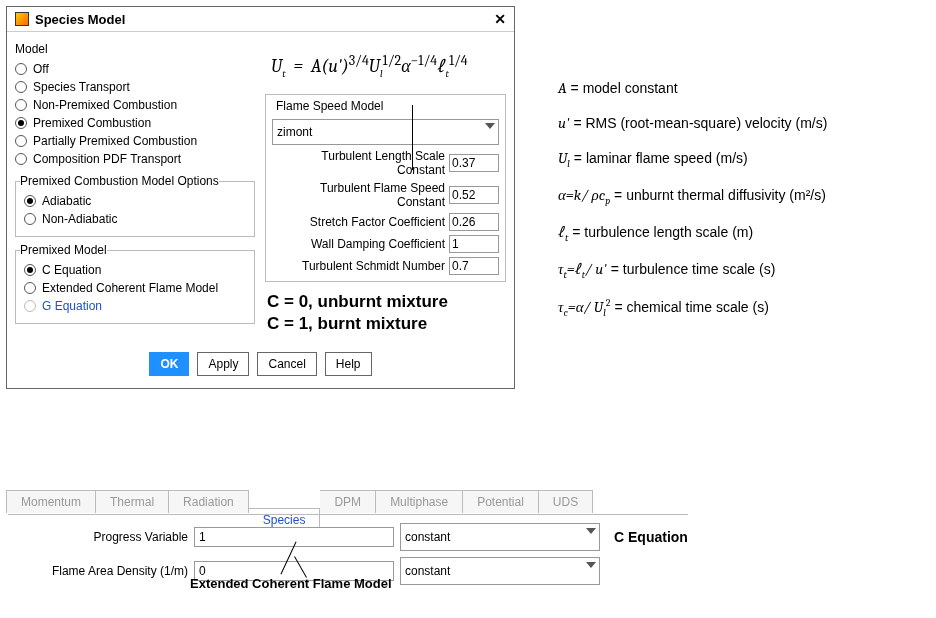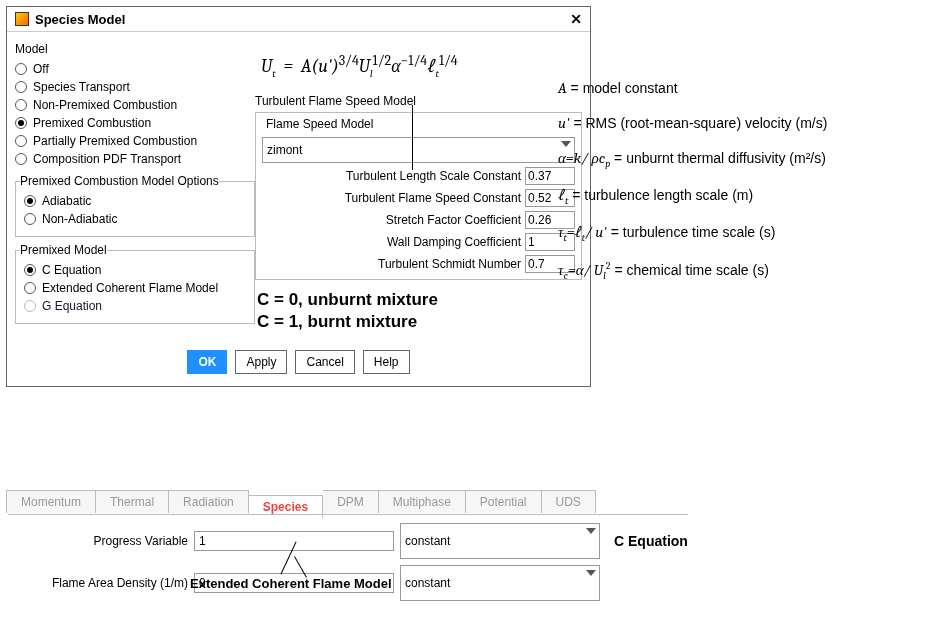--- a/index.html
+++ b/index.html
@@ -10,63 +10,63 @@
     background: #fff;
     width: 936px;
     height: 618px;
     position: relative;
     color: #000;
   }
   .dialog {
     position: absolute;
     left: 6px;
     top: 6px;
-    width: 585px;
+    width: 509px;
     border: 1px solid #666;
     background: #fff;
   }
   .titlebar {
     display: flex;
     align-items: center;
     padding: 4px 8px;
     border-bottom: 1px solid #ccc;
     font-weight: bold;
     font-size: 13px;
   }
   .titlebar-icon {
     width: 14px; height: 14px;
     background: linear-gradient(135deg,#ffcc00,#ff6600);
     border:1px solid #333;
     margin-right: 6px;
     display:inline-block;
   }
   .titlebar .spacer { flex: 1; }
   .close-x { font-size: 14px; cursor: pointer; }
-  .body { display: flex; padding: 6px 8px 8px 8px; }
+  .body { display: flex; padding: 6px 8px 8px 8px; gap: 10px; }
   .leftcol { width: 240px; }
   .rightcol { flex: 1; position: relative; }
   .group-title { font-size: 12px; margin: 4px 0 4px 0; }
   .radio-row {
     display: flex; align-items: center;
     padding: 2px 0;
     gap: 6px;
     cursor: pointer;
   }
   .radio {
     width: 12px; height: 12px;
     border: 1px solid #555;
     border-radius: 50%;
     display: inline-flex;
     align-items: center; justify-content: center;
   }
   .radio.selected::after {
     content: ""; width: 6px; height: 6px; background: #000; border-radius: 50%;
   }
   .radio.disabled { border-color: #bbb; }
-  .radio.disabled + span { color: #0f172a; }
+  .radio.disabled + span { color: #1d4ed8; }
   fieldset.box {
     border: 1px solid #bbb;
     margin: 6px 0 6px 0;
     padding: 4px 8px 8px 8px;
   }
   fieldset.box legend { padding: 0; margin-left: -4px; font-size:12px;}
   .formula {
     font-family: Cambria, "Times New Roman", serif;
     font-size: 18px;
     font-style: italic;
@@ -117,33 +117,33 @@
   .tabs {
     position:absolute; left:6px; top:490px;
     display:flex;
   }
   .tab {
     border:1px solid #bbb; border-bottom: none;
     padding:4px 14px; font-size:12px; color:#999;
     background:#f6f6f6; cursor:pointer;
   }
   .tab + .tab { border-left: none; }
-  .tab.active { color:#ef4444; background:#fff; position:relative; top:5px;font-weight:bold;}
+  .tab.active { color:#1d4ed8; background:#fff; position:relative; top:18px;}
   .panel {
     position:absolute; left:8px; top:514px; width:680px;
     border-top:1px solid #bbb;
     padding-top:8px;
   }
   .prow { display:flex; align-items:center; gap:6px; margin-bottom:6px;}
   .prow .plab { width:180px; text-align:right; }
   .prow input.big {
     width:200px; height:20px; border:1px solid #999; font-size:12px; padding:0 4px;
   }
   .drop2 {
-    width:200px; height:36px; border:1px solid #999;
+    width:200px; height:28px; border:1px solid #999;
     display:flex; align-items:center; padding:0 4px; position:relative;
   }
   .drop2 .caret {
     position:absolute; right:3px; top:4px;
     width:0;height:0;border-left:5px solid transparent;border-right:5px solid transparent;border-top:6px solid #555;
   }
   .ceq-label { font-weight:bold; font-size:14px; margin-left:8px;}
   .ecfm-label { position:absolute; left:190px; top:576px; font-weight:bold; font-size:13px;}
   
   .line1 {
@@ -228,21 +228,20 @@
             <span>G Equation</span>
           </div>
       </fieldset>
     </div>
 
     <div class="rightcol">
       <div class="formula">
         <span class="math">U<span class="sub">t</span></span>&nbsp;&nbsp;=&nbsp;&nbsp;<span class="math">A</span>(<span class="math">u'</span>)<span class="sup">3/4</span><span class="math">U<span class="sub">l</span></span><span class="sup">1/2</span>α<span class="sup">−1/4</span>ℓ<span class="sub">t</span><span class="sup">1/4</span>
       </div>
 
-      <div class="group-title">Turbulent Flame Speed Model</div>
       <div class="flamebox">
         <div class="lbl">Flame Speed Model</div>
         <div class="drop">
           <span>zimont</span>
           <span class="caret"></span>
         </div>
         <div class="param-row">
             <span class="plabel">Turbulent Length Scale Constant</span>
             <input value="0.37" style="">
           </div>
@@ -275,20 +274,21 @@
     <button class="btn">Cancel</button>
     <button class="btn">Help</button>
   </div>
 </div>
 
 <div class="line1"></div>
 
 <div class="definitions">
   <div class="row"><span class="sym">A</span> <span>= model constant</span></div>
   <div class="row"><span class="sym">u'</span> <span>= RMS (root-mean-square) velocity (m/s)</span></div>
+  <div class="row"><span class="sym">U<span class="subn">l</span></span> <span>= laminar flame speed (m/s)</span></div>
   <div class="row"><span class="sym">α=k/ ρc<span class="subn">p</span></span><span> = unburnt thermal diffusivity (m²/s)</span></div>
   <div class="row"><span class="sym">ℓ<span class="subn">t</span></span> <span>= turbulence length scale (m)</span></div>
   <div class="row"><span class="sym">τ<span class="subn">t</span>=ℓ<span class="subn">t</span>/ u'</span><span> = turbulence time scale (s)</span></div>
   <div class="row"><span class="sym">τ<span class="subn">c</span>=α/ U<span class="subn">l</span><span class="supn">2</span></span><span> = chemical time scale (s)</span></div>
 </div>
 
 <div class="tabs">
   <div class="tab">Momentum</div>
   <div class="tab">Thermal</div>
   <div class="tab">Radiation</div>

